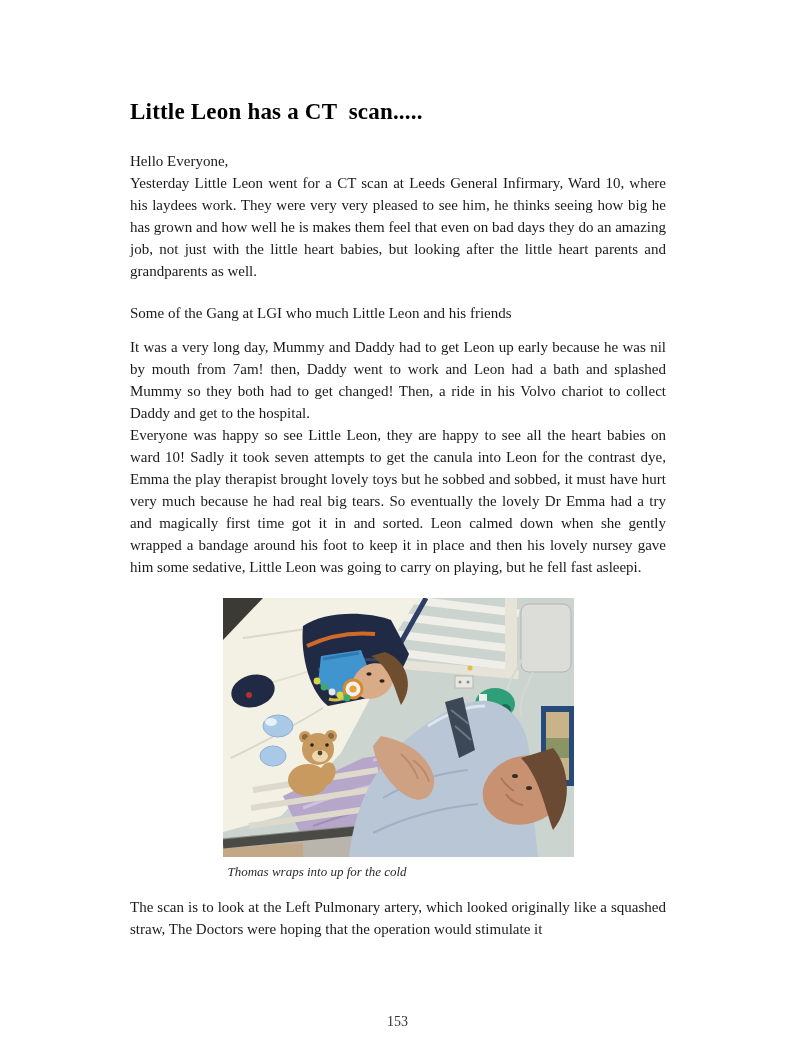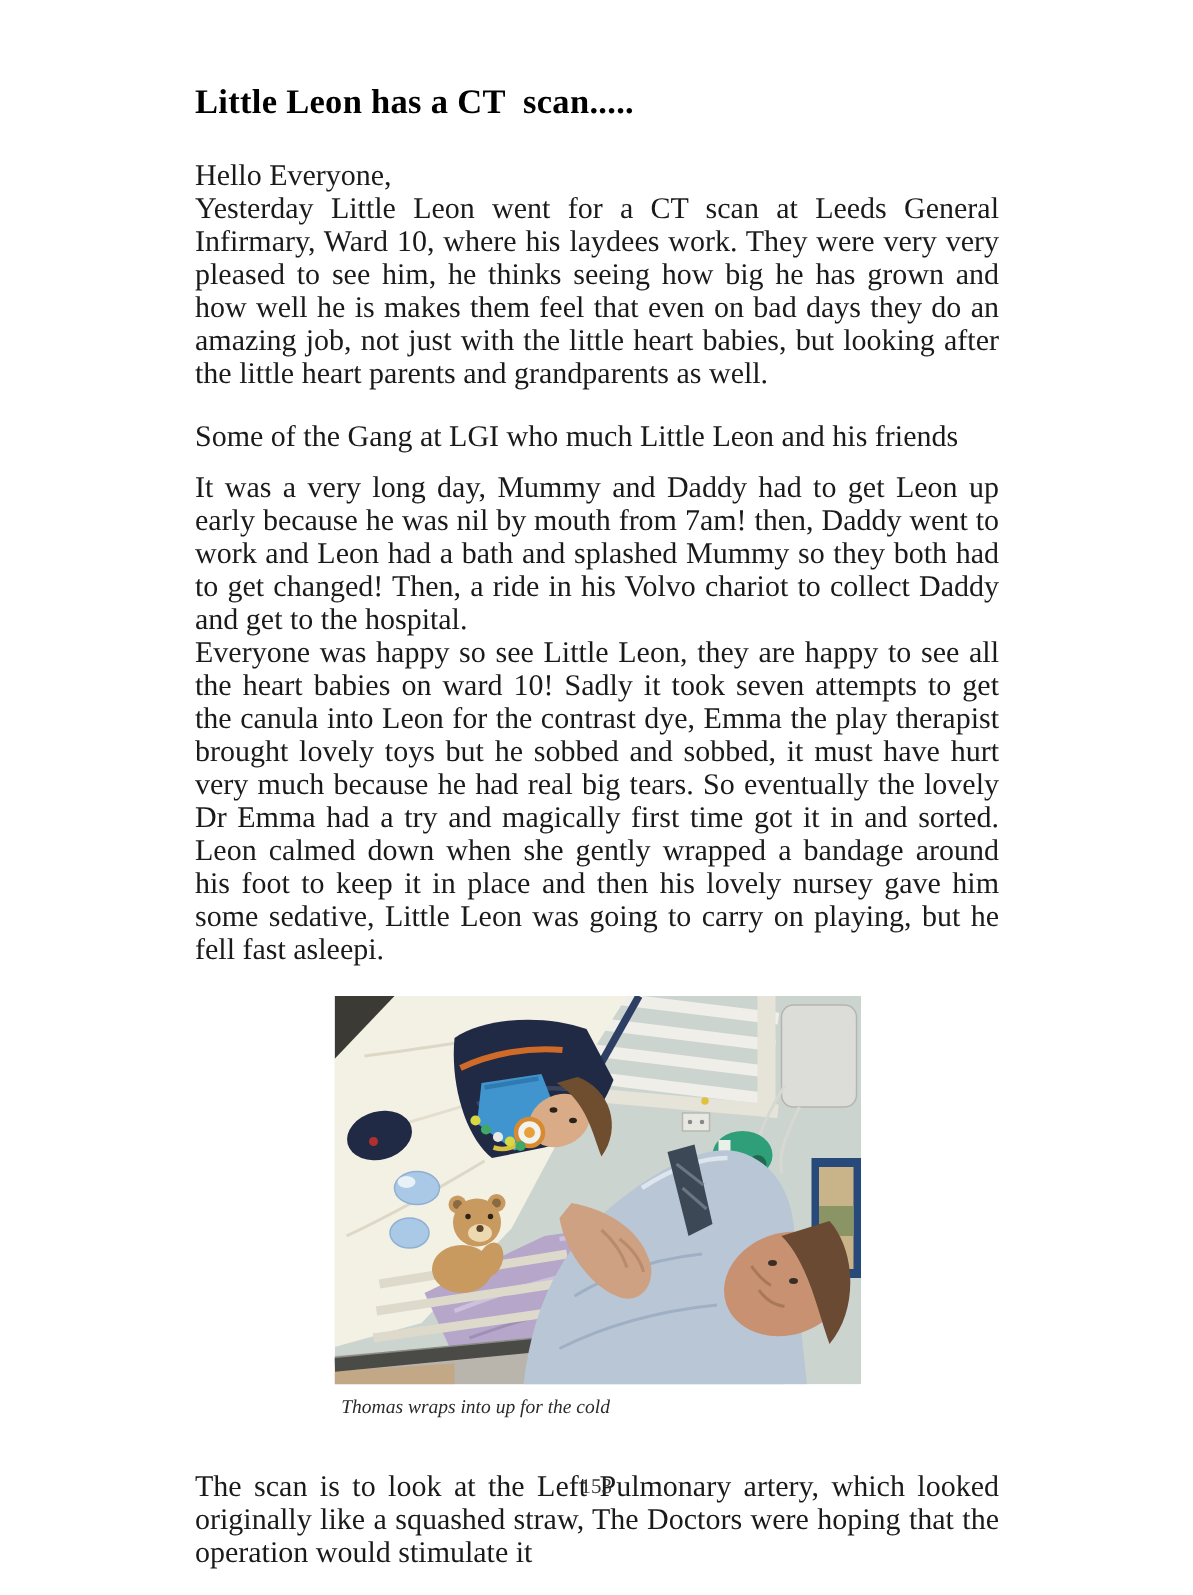--- a/index.html
+++ b/index.html
@@ -7,37 +7,37 @@
     position:relative;
     width:795px;height:1063px;
     background:#ffffff;
     font-family:"Liberation Serif", serif;
     color:#1a1a1a;
     overflow:hidden;
   }
   .content{position:absolute;left:130px;top:0;width:536px;}
   .title{
     font-size:23px;font-weight:bold;line-height:28px;
-    margin:54px 0 0 0;white-space:pre-wrap;letter-spacing:.2px;color:#000;
-  }
-  .bodytext{font-size:20px;line-height:22px;margin:0;}
+    margin:98px 0 0 0;white-space:pre-wrap;letter-spacing:.2px;color:#000;
+  }
+  .bodytext{font-size:15px;line-height:22px;margin:0;}
   .justified{text-align:justify;}
   .greeting{margin-top:24px;}
   .sub{margin-top:20px;}
   .p2{margin-top:12px;}
   .photo-block{width:351px;margin:20px auto 0 auto;}
   .photo-frame{width:351px;height:259px;overflow:hidden;}
   .photo-frame svg{display:block;}
   .caption{
     font-style:italic;font-size:13px;line-height:16px;
     margin-top:7px;padding-left:5px;color:#2a2a2a;
   }
-  .p4{margin-top:34px;}
+  .p4{margin-top:16px;}
   .page-number{
-    position:absolute;left:0;right:0;top:984px;
+    position:absolute;left:0;right:0;top:1014px;
     text-align:center;font-size:14px;color:#333;
   }
 </style>
 </head>
 <body>
 
 <div class="page">
   <div class="content">
 
     <h1 class="title">Little Leon has a CT  scan.....</h1>

